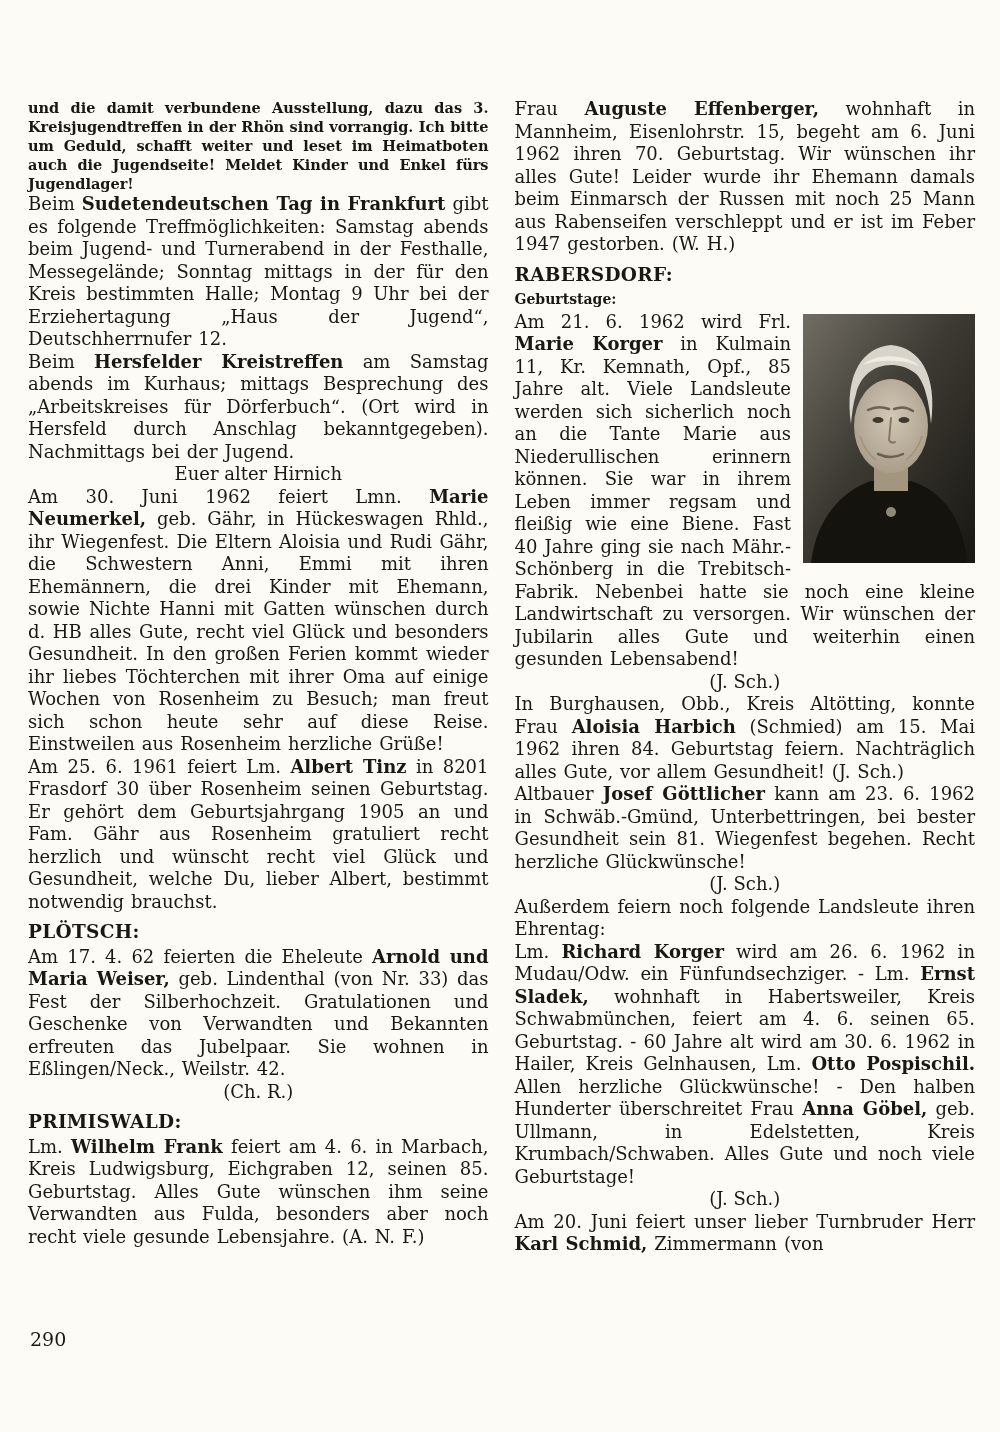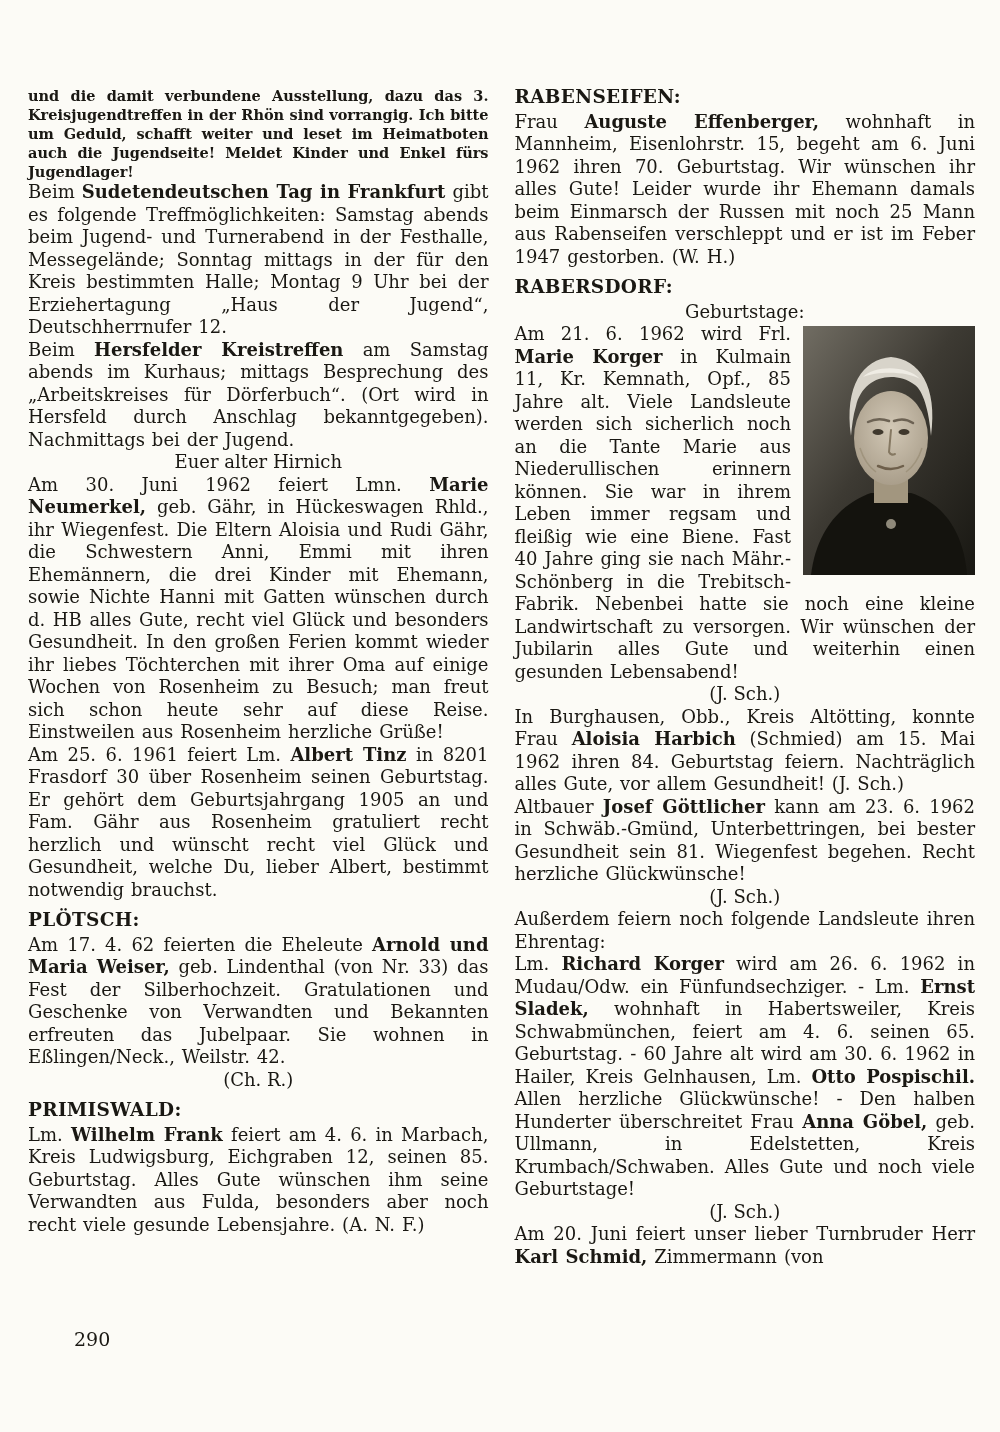--- a/index.html
+++ b/index.html
@@ -15,50 +15,49 @@
     font-size:18px; line-height:22.5px; text-align:justify;
     word-spacing:1.2px; hyphens:auto;
   }
   .para.small { font-size:14.5px; line-height:19px; font-weight:bold; word-spacing:0.3px; }
   .para.gap { }
   .b { font-weight:bold; }
   .heading {
     font-weight:bold; font-size:18.5px; line-height:22.5px;
     margin-top:8px; margin-bottom:2px; letter-spacing:0.3px;
   }
-  .subheading { font-weight:normal; font-size:18px; line-height:22.5px;text-align:center; }
-  .col > :first-child { margin-top:0; }
+  .subheading { font-weight:bold; font-size:14px; line-height:22.5px; }
+  .col > :first-child { margin-top:12px; }
   .sign { text-align:center; font-size:18px; line-height:22.5px; }
   .photo {
     float:right; width:172px; height:249px;
     margin:3px 0 6px 12px; display:block; background:#23221e;
   }
   .photo svg { display:block; width:100%; height:100%; }
-  .page-number { position:absolute; left:30px; top:1328px; font-size:19px;margin-left:44px; }
+  .page-number { position:absolute; left:30px; top:1328px; font-size:19px; }
 </style>
 </head>
 <body>
 
 <div class="page">
   <div class="columns">
     <div class="col">
         <p class="para small"><span class="b">und die damit verbundene Ausstellung, dazu das 3. Kreisjugendtreffen in der Rhön sind vorrangig. Ich bitte um Geduld, schafft weiter und leset im Heimatboten auch die Jugendseite! Meldet Kinder und Enkel fürs Jugendlager!</span></p>
         <p class="para"><span class="r">Beim </span><span class="b">Sudetendeutschen Tag in Frankfurt</span><span class="r"> gibt es folgende Treffmöglichkeiten: Samstag abends beim Jugend- und Turnerabend in der Festhalle, Messegelände; Sonntag mittags in der für den Kreis bestimmten Halle; Montag 9 Uhr bei der Erziehertagung „Haus der Jugend“, Deutschherrnufer 12.</span></p>
         <p class="para"><span class="r">Beim </span><span class="b">Hersfelder Kreistreffen</span><span class="r"> am Samstag abends im Kurhaus; mittags Besprechung des „Arbeitskreises für Dörferbuch“. (Ort wird in Hersfeld durch Anschlag bekanntgegeben). Nachmittags bei der Jugend.</span></p>
         <p class="sign">Euer alter Hirnich</p>
         <p class="para"><span class="r">Am 30. Juni 1962 feiert Lmn. </span><span class="b">Marie Neumerkel,</span><span class="r"> geb. Gähr, in Hückeswagen Rhld., ihr Wiegenfest. Die Eltern Aloisia und Rudi Gähr, die Schwestern Anni, Emmi mit ihren Ehemännern, die drei Kinder mit Ehemann, sowie Nichte Hanni mit Gatten wünschen durch d. HB alles Gute, recht viel Glück und besonders Gesundheit. In den großen Ferien kommt wieder ihr liebes Töchterchen mit ihrer Oma auf einige Wochen von Rosenheim zu Besuch; man freut sich schon heute sehr auf diese Reise. Einstweilen aus Rosenheim herzliche Grüße!</span></p>
         <p class="para"><span class="r">Am 25. 6. 1961 feiert Lm. </span><span class="b">Albert Tinz</span><span class="r"> in 8201 Frasdorf 30 über Rosenheim seinen Geburtstag. Er gehört dem Geburtsjahrgang 1905 an und Fam. Gähr aus Rosenheim gratuliert recht herzlich und wünscht recht viel Glück und Gesundheit, welche Du, lieber Albert, bestimmt notwendig brauchst.</span></p>
         <div class="heading">PLÖTSCH:</div>
         <p class="para"><span class="r">Am 17. 4. 62 feierten die Eheleute </span><span class="b">Arnold und Maria Weiser,</span><span class="r"> geb. Lindenthal (von Nr. 33) das Fest der Silberhochzeit. Gratulationen und Geschenke von Verwandten und Bekannten erfreuten das Jubelpaar. Sie wohnen in Eßlingen/Neck., Weilstr. 42.</span></p>
         <p class="sign">(Ch. R.)</p>
         <div class="heading">PRIMISWALD:</div>
         <p class="para"><span class="r">Lm. </span><span class="b">Wilhelm Frank</span><span class="r"> feiert am 4. 6. in Marbach, Kreis Ludwigsburg, Eichgraben 12, seinen 85. Geburtstag. Alles Gute wünschen ihm seine Verwandten aus Fulda, besonders aber noch recht viele gesunde Lebensjahre. (A. N. F.)</span></p>
       </div>
     <div class="col">
-        <div class="heading">RABENSEIFEN:</div>
         <p class="para"><span class="r">Frau </span><span class="b">Auguste Effenberger,</span><span class="r"> wohnhaft in Mannheim, Eisenlohrstr. 15, begeht am 6. Juni 1962 ihren 70. Geburtstag. Wir wünschen ihr alles Gute! Leider wurde ihr Ehemann damals beim Einmarsch der Russen mit noch 25 Mann aus Rabenseifen verschleppt und er ist im Feber 1947 gestorben. (W. H.)</span></p>
         <div class="heading">RABERSDORF:</div>
         <div class="subheading">Geburtstage:</div>
         <p class="para"><span class="photo">
     <svg viewBox="0 0 172 249" xmlns="http://www.w3.org/2000/svg">
       <defs>
         <linearGradient id="pbg" x1="0" y1="0" x2="1" y2="1">
           <stop offset="0" stop-color="#716d63"></stop>
           <stop offset="0.45" stop-color="#3d3a33"></stop>
           <stop offset="1" stop-color="#181712"></stop>

